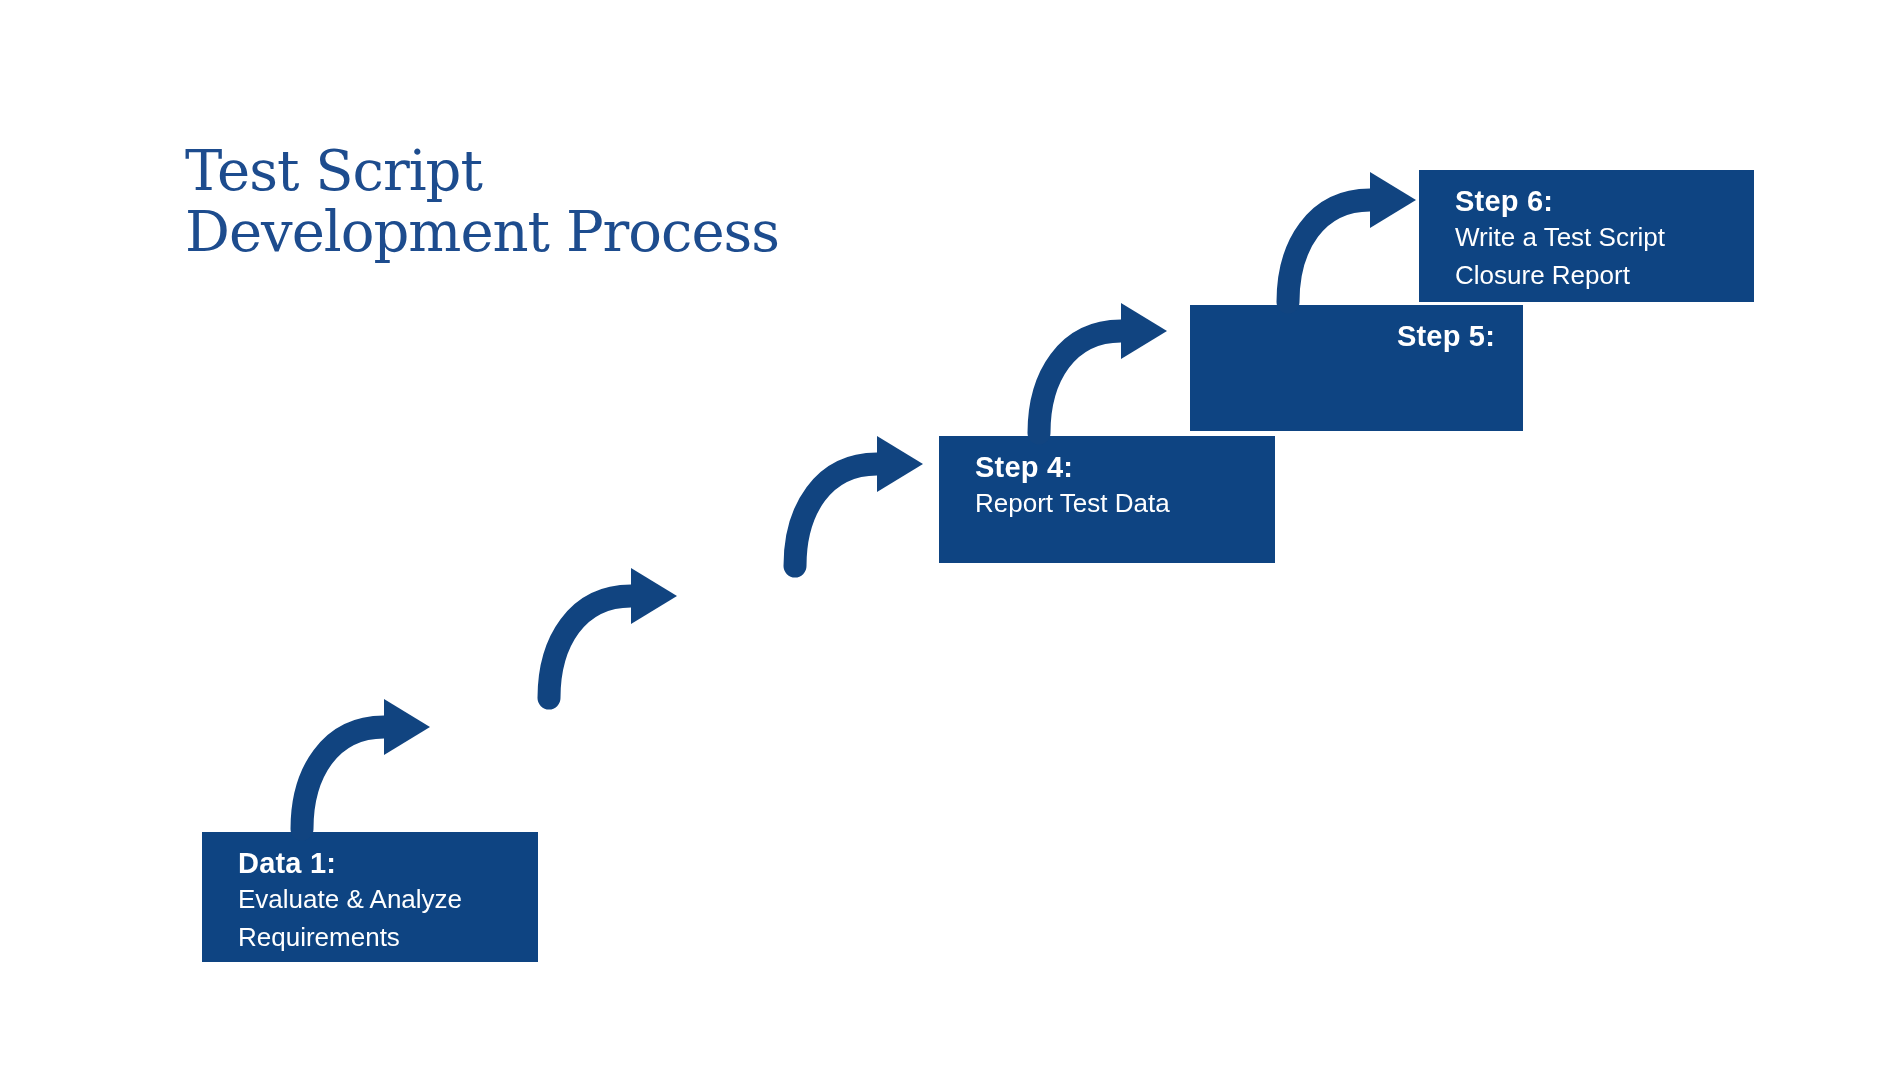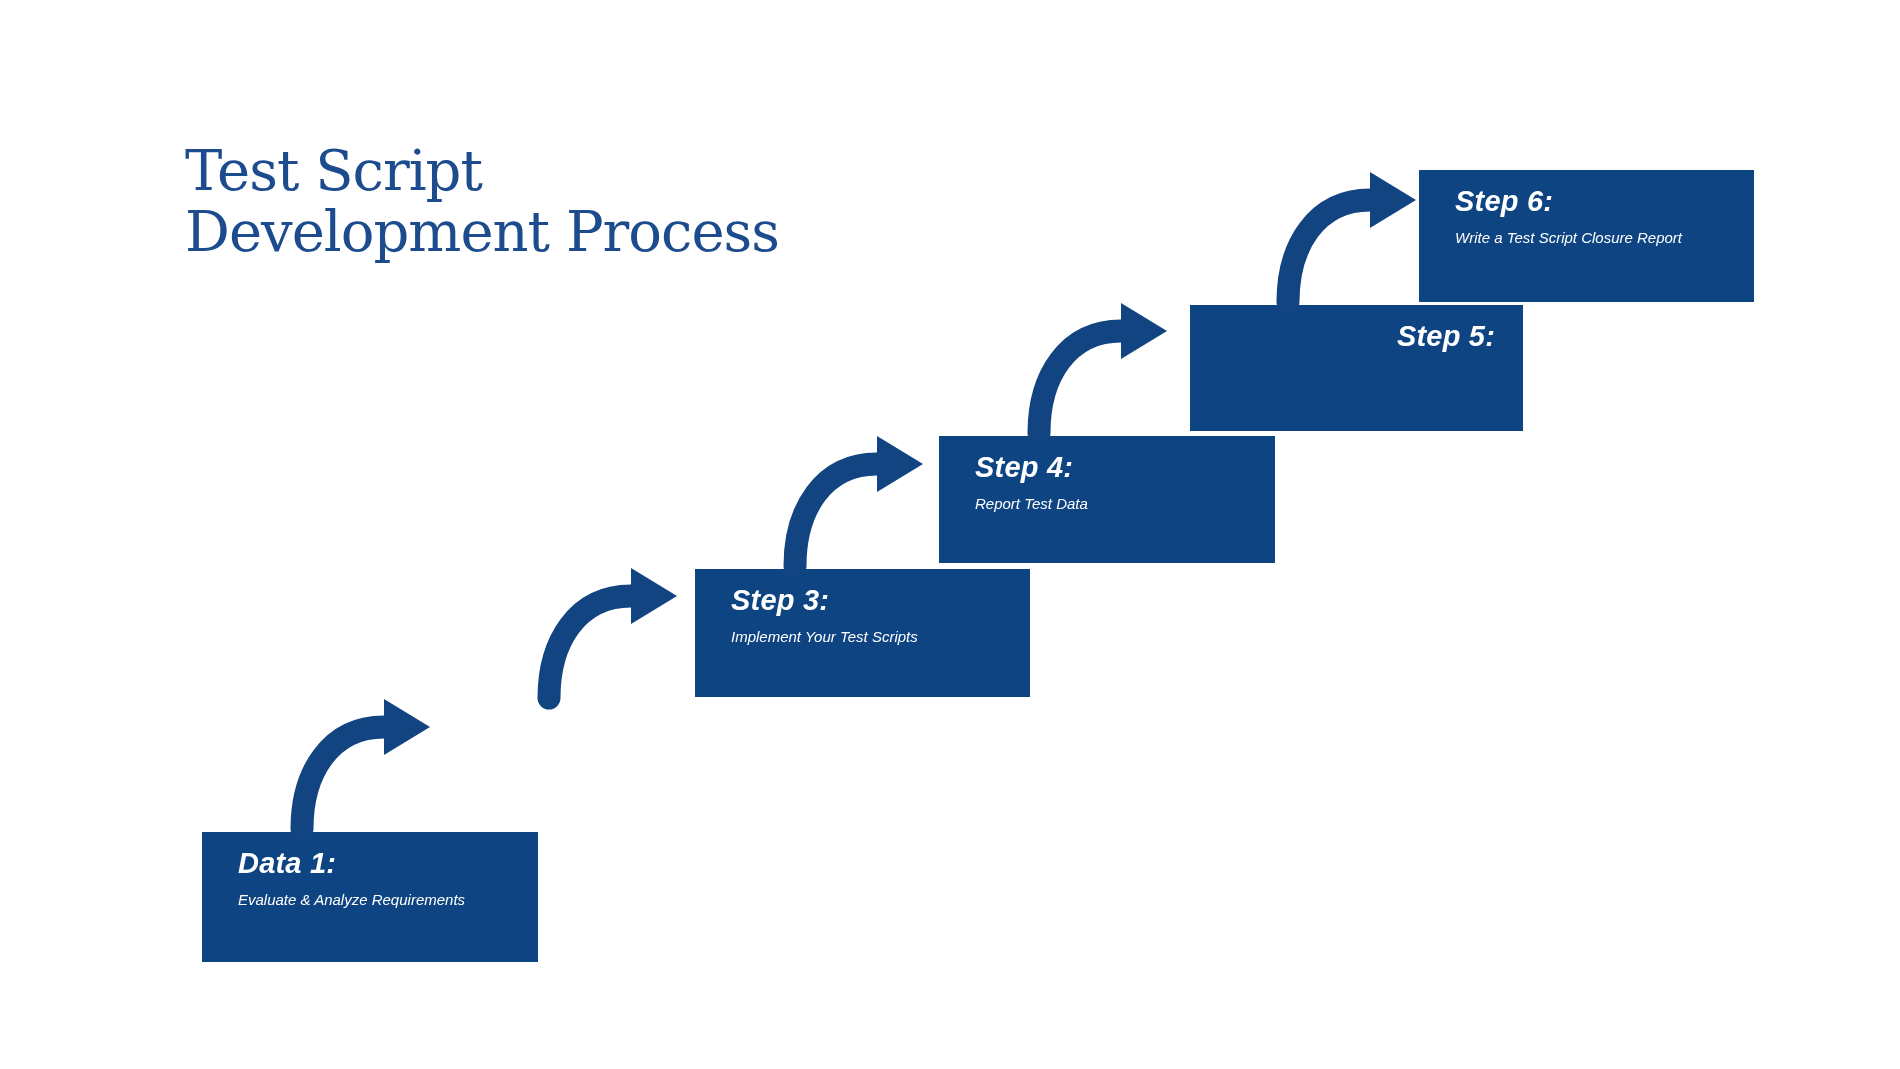--- a/index.html
+++ b/index.html
@@ -31,30 +31,28 @@
     letter-spacing: -1px;
     color: var(--title_text);
   }
   .title .title-line { display: block; }
 
   .step {
     position: absolute;
     background: var(--box_fill);
     color: var(--step_text);
     padding: 15px 28px 12px 36px;
-    font-style: italic;
   }
   .step-label {
     font-size: 29px;
     font-weight: 700;
     letter-spacing: 0.2px;
   }
   .step-desc {
-    margin-top: 9px;
-    font-size: 15px;
+    font-size: 26px;
     line-height: 1.47;
     max-width: 252px;
   }
   .step-1 { left: 202px; top: 832px; width: 336px; height: 130px; }
   .step-2 { left: 449px; top: 701px; width: 334px; height: 128px; }
   .step-3 { left: 695px; top: 569px; width: 335px; height: 128px; }
   .step-4 { left: 939px; top: 436px; width: 336px; height: 127px; }
   .step-5 { left: 1190px; top: 305px; width: 333px; height: 126px; text-align: right; }
   .step-6 { left: 1419px; top: 170px; width: 335px; height: 132px; }
 
@@ -80,24 +78,20 @@
     <span class="title-line">Test Script</span>
     <span class="title-line">Development Process</span>
   </h1>
 
   <div class="step step-1">
     <div class="step-label">Data 1:</div>
     <div class="step-desc">Evaluate &amp; Analyze Requirements</div>
   </div>
 
 
-  <div class="step step-3">
-    <div class="step-label">Step 3:</div>
-    <div class="step-desc">Implement Your Test Scripts</div>
-  </div>
 
   <div class="step step-4">
     <div class="step-label">Step 4:</div>
     <div class="step-desc">Report Test Data</div>
   </div>
 
   <div class="step step-5">
     <div class="step-label">Step 5:</div>
   </div>
 

